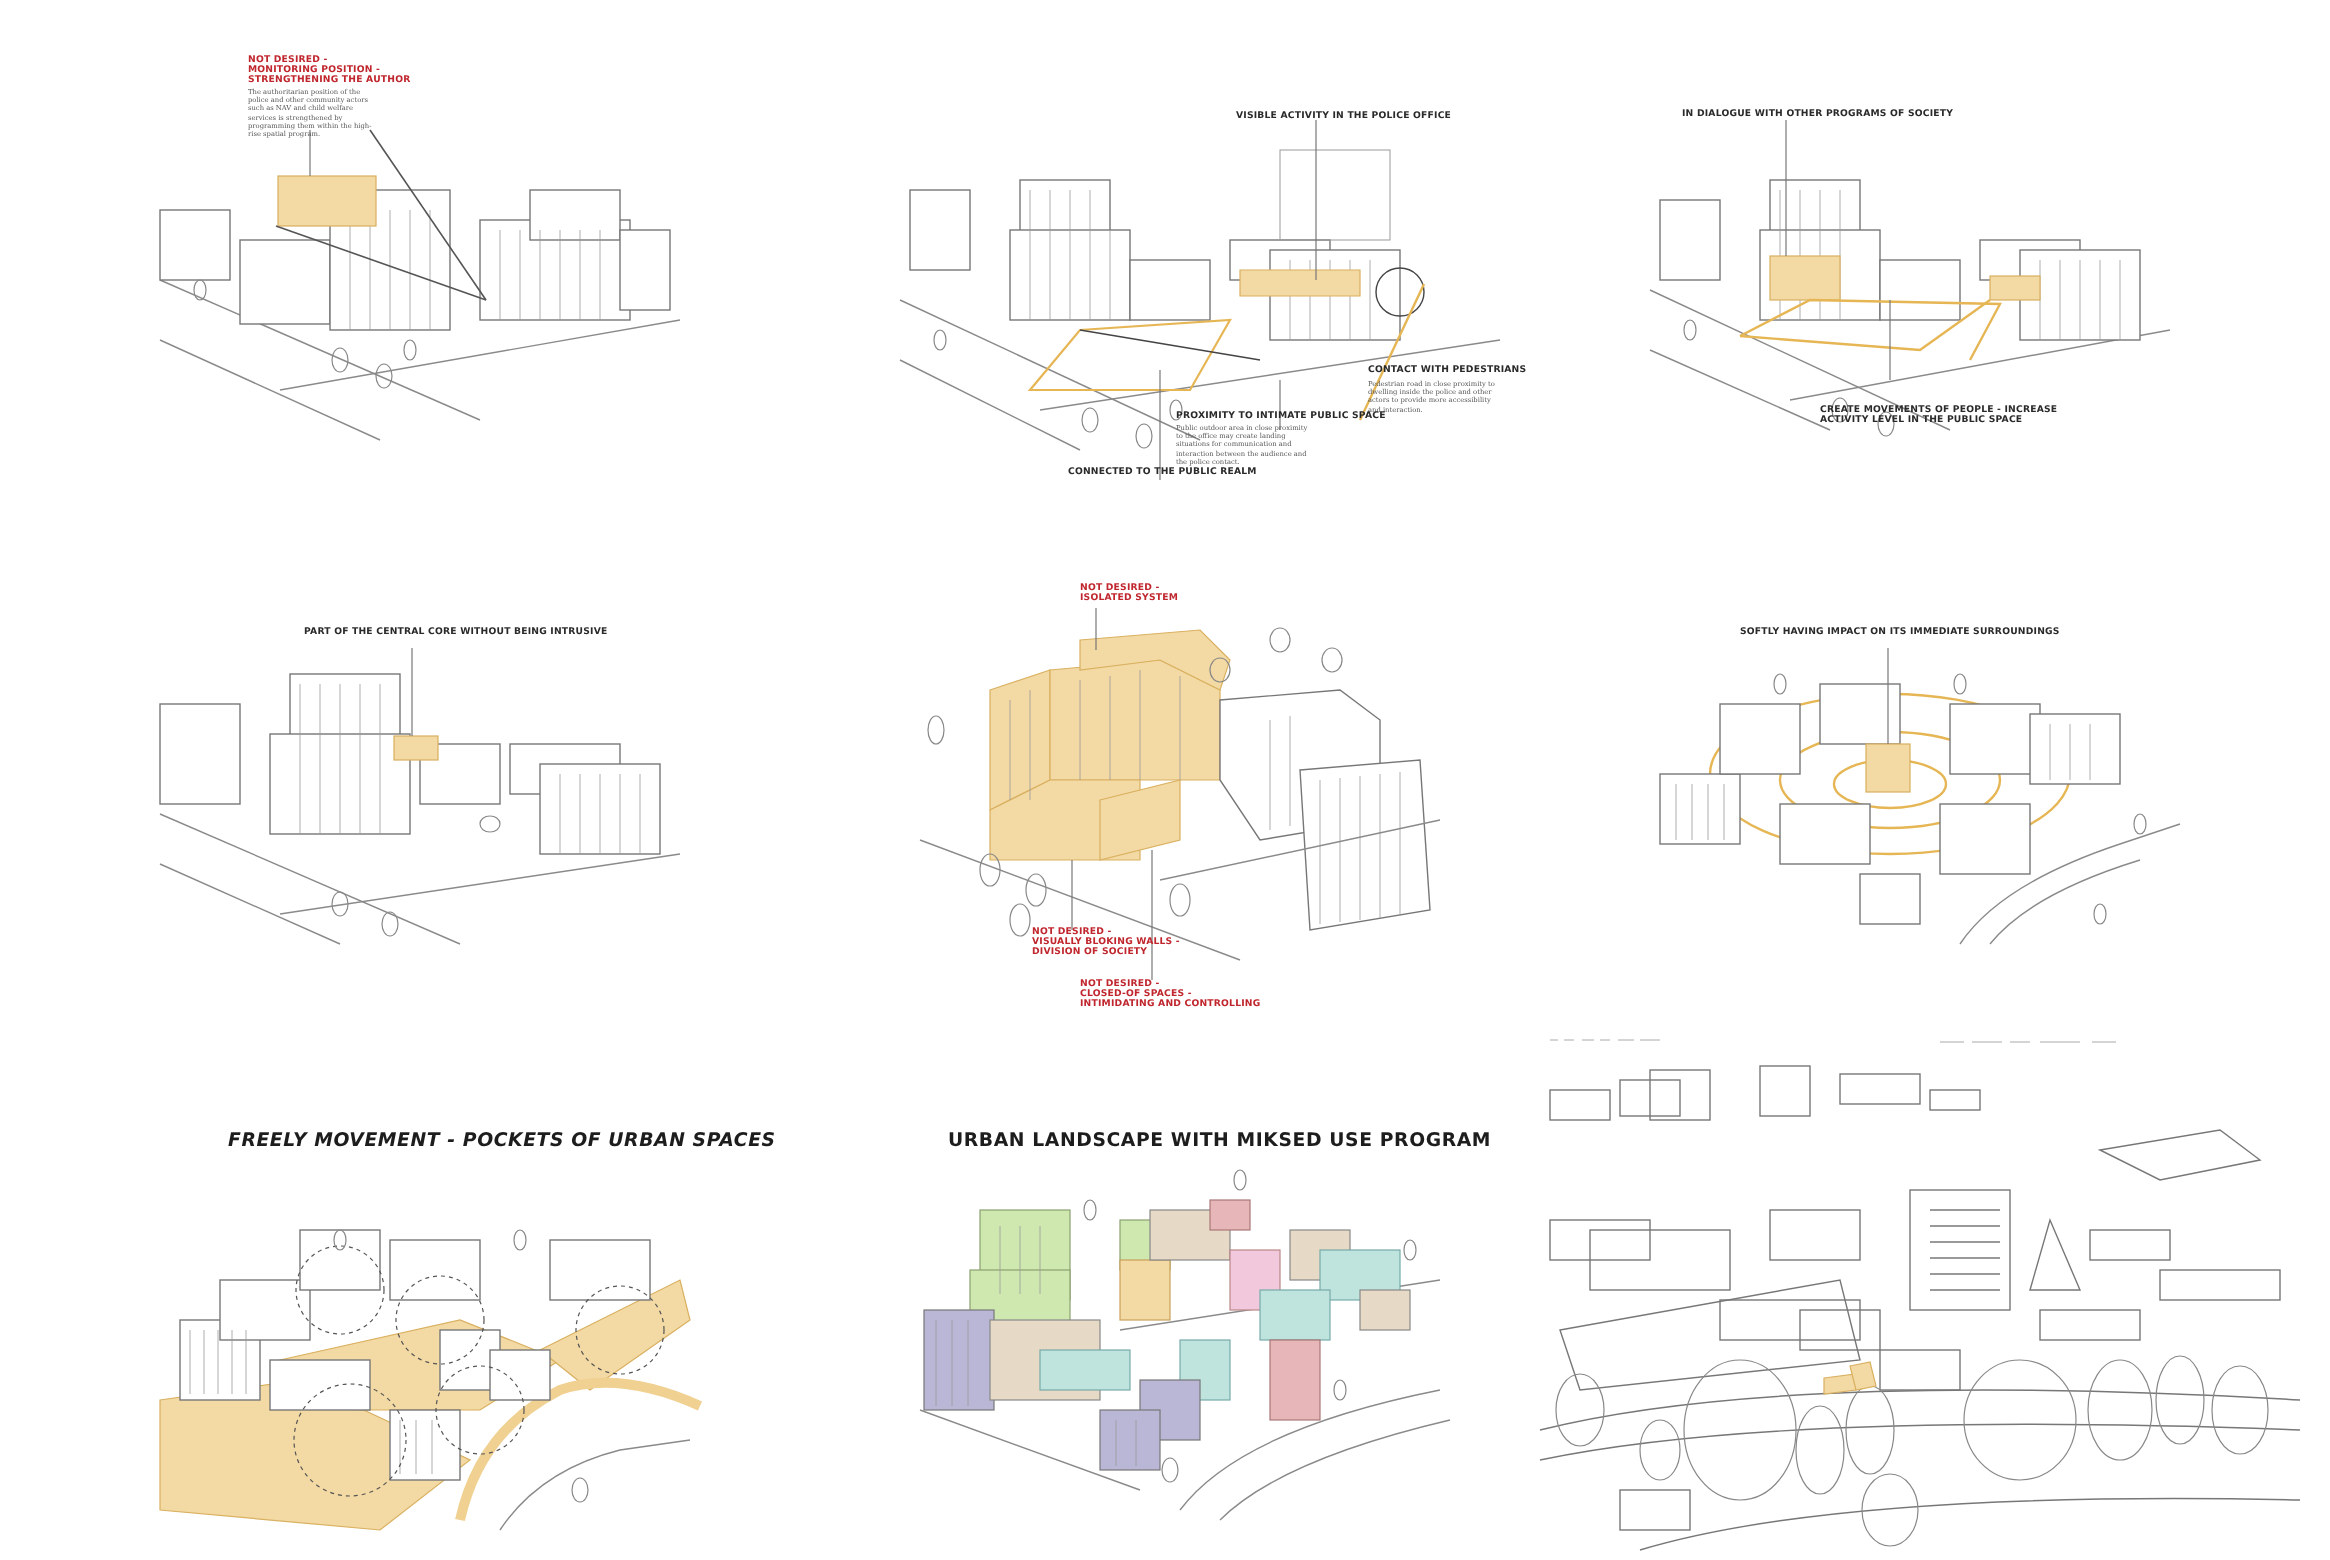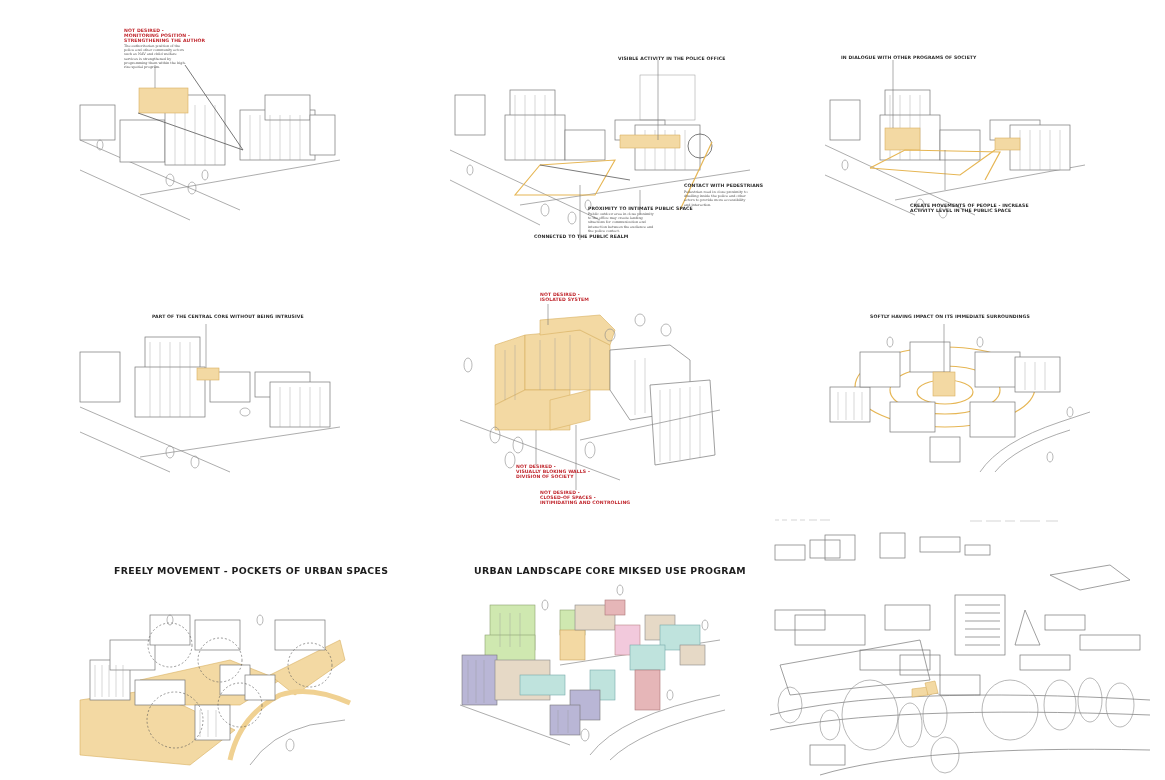--- a/index.html
+++ b/index.html
@@ -266,21 +266,21 @@
         <ellipse cx="60" cy="30" rx="3" ry="5"></ellipse>
         <ellipse cx="150" cy="30" rx="3" ry="5"></ellipse>
         <ellipse cx="240" cy="100" rx="3" ry="5"></ellipse>
         <ellipse cx="220" cy="145" rx="3" ry="5"></ellipse>
       </g>
   </svg>
   <div class="lbl" style="left:40px;top:2px;">SOFTLY HAVING IMPACT ON ITS IMMEDIATE SURROUNDINGS</div>
 </div>
 
 <div class="panel" style="left:80px;top:565px;width:280px;height:200px;">
-  <div class="title" style="left:34px;top:0px;">FREELY MOVEMENT - POCKETS OF URBAN SPACES</div>
+  <div class="title" style="left:34px;top:0px;font-style:italic;">FREELY MOVEMENT - POCKETS OF URBAN SPACES</div>
   <svg width="280" height="200" style="top:20px;">
     <polygon points="0,115 70,105 155,145 110,180 0,170" class="yel"></polygon>
     <polygon points="60,95 150,75 200,95 160,120 100,120" class="yel"></polygon>
     <polygon points="190,90 260,55 265,75 215,110" class="yel"></polygon>
     <path d="M150,175 Q160,130 200,110 Q230,100 270,118" fill="none" stroke="#f0d192" stroke-width="5"></path>
     <path d="M170,180 Q190,150 230,140 L265,135" class="road"></path>
     <rect x="10" y="75" width="40" height="40" class="bldg"></rect>
     <rect x="30" y="55" width="45" height="30" class="bldg"></rect>
     <rect x="70" y="30" width="40" height="30" class="bldg"></rect>
     <rect x="115" y="35" width="45" height="30" class="bldg"></rect>
@@ -306,21 +306,21 @@
     <circle cx="160" cy="120" r="22" class="dash"></circle>
     <g class="tree">
         <ellipse cx="90" cy="35" rx="3" ry="5"></ellipse>
         <ellipse cx="180" cy="35" rx="3" ry="5"></ellipse>
         <ellipse cx="210" cy="160" rx="4" ry="6"></ellipse>
       </g>
   </svg>
 </div>
 
 <div class="panel" style="left:460px;top:565px;width:270px;height:180px;">
-  <div class="title" style="left:14px;top:0px;">URBAN LANDSCAPE CORE MIKSED USE PROGRAM</div>
+  <div class="title" style="left:14px;top:0px;">URBAN LANDSCAPE WITH MIKSED USE PROGRAM</div>
   <svg width="270" height="180" style="top:20px;">
     <line x1="0" y1="120" x2="110" y2="160" class="road"></line>
     <line x1="100" y1="80" x2="260" y2="55" class="road"></line>
     <path d="M130,170 Q160,130 260,110" class="road"></path>
     <path d="M150,175 Q180,145 265,125" class="road"></path>
     <rect x="30" y="20" width="45" height="45" fill="#cfe8b0" stroke="#8ca070" stroke-width="0.6"></rect>
     <rect x="25" y="50" width="50" height="35" fill="#cfe8b0" stroke="#8ca070" stroke-width="0.6"></rect>
     <rect x="100" y="25" width="25" height="25" fill="#cfe8b0" stroke="#8ca070" stroke-width="0.6"></rect>
     <rect x="2" y="70" width="35" height="50" fill="#b9b6d6" stroke="#777" stroke-width="0.6"></rect>
     <rect x="35" y="75" width="55" height="40" fill="#e6d9c6" stroke="#888" stroke-width="0.6"></rect>

